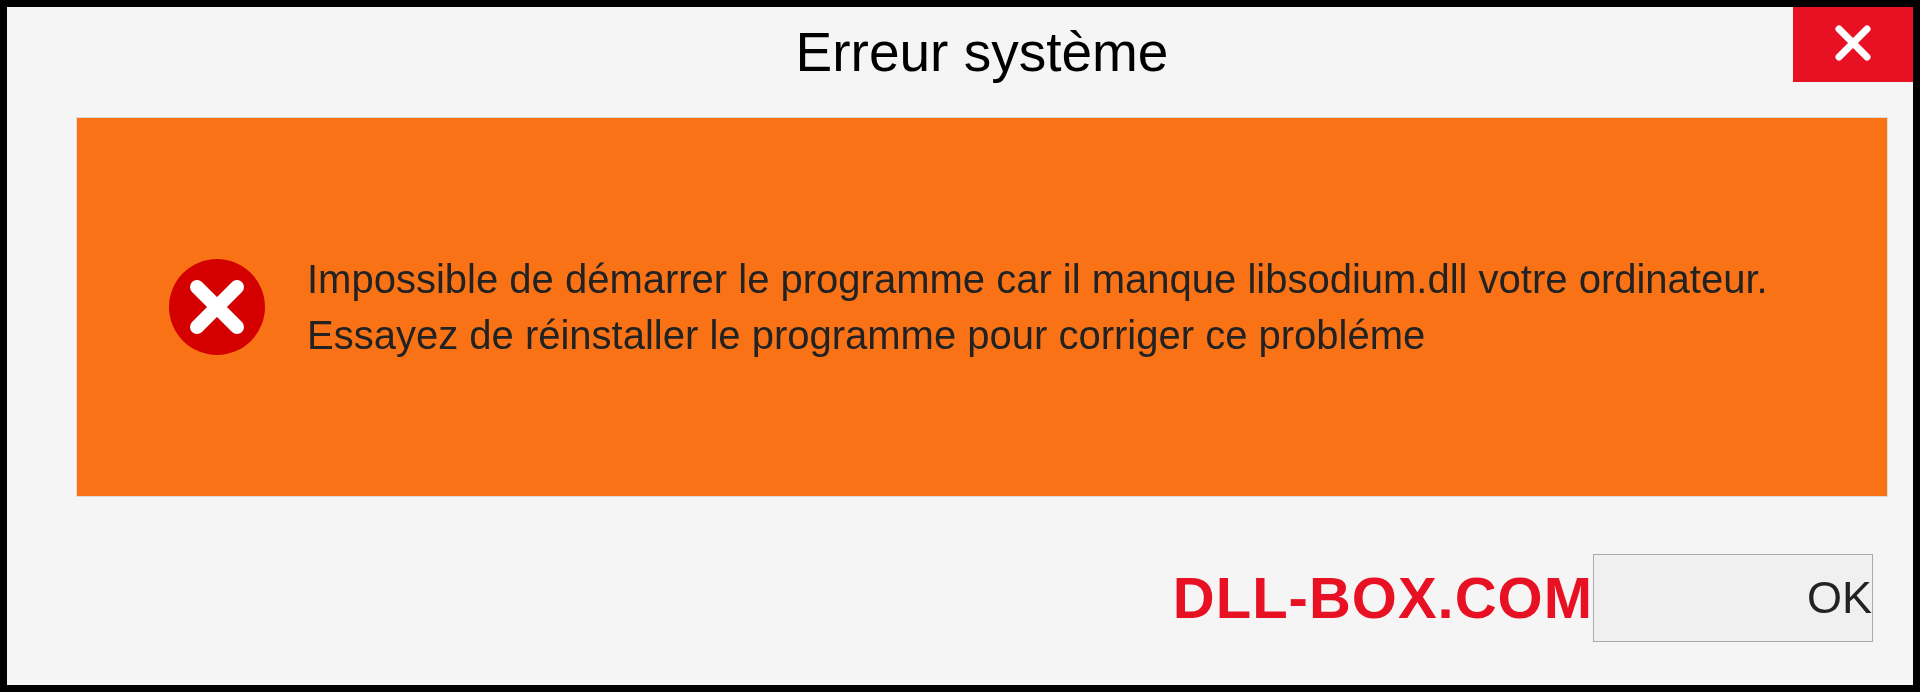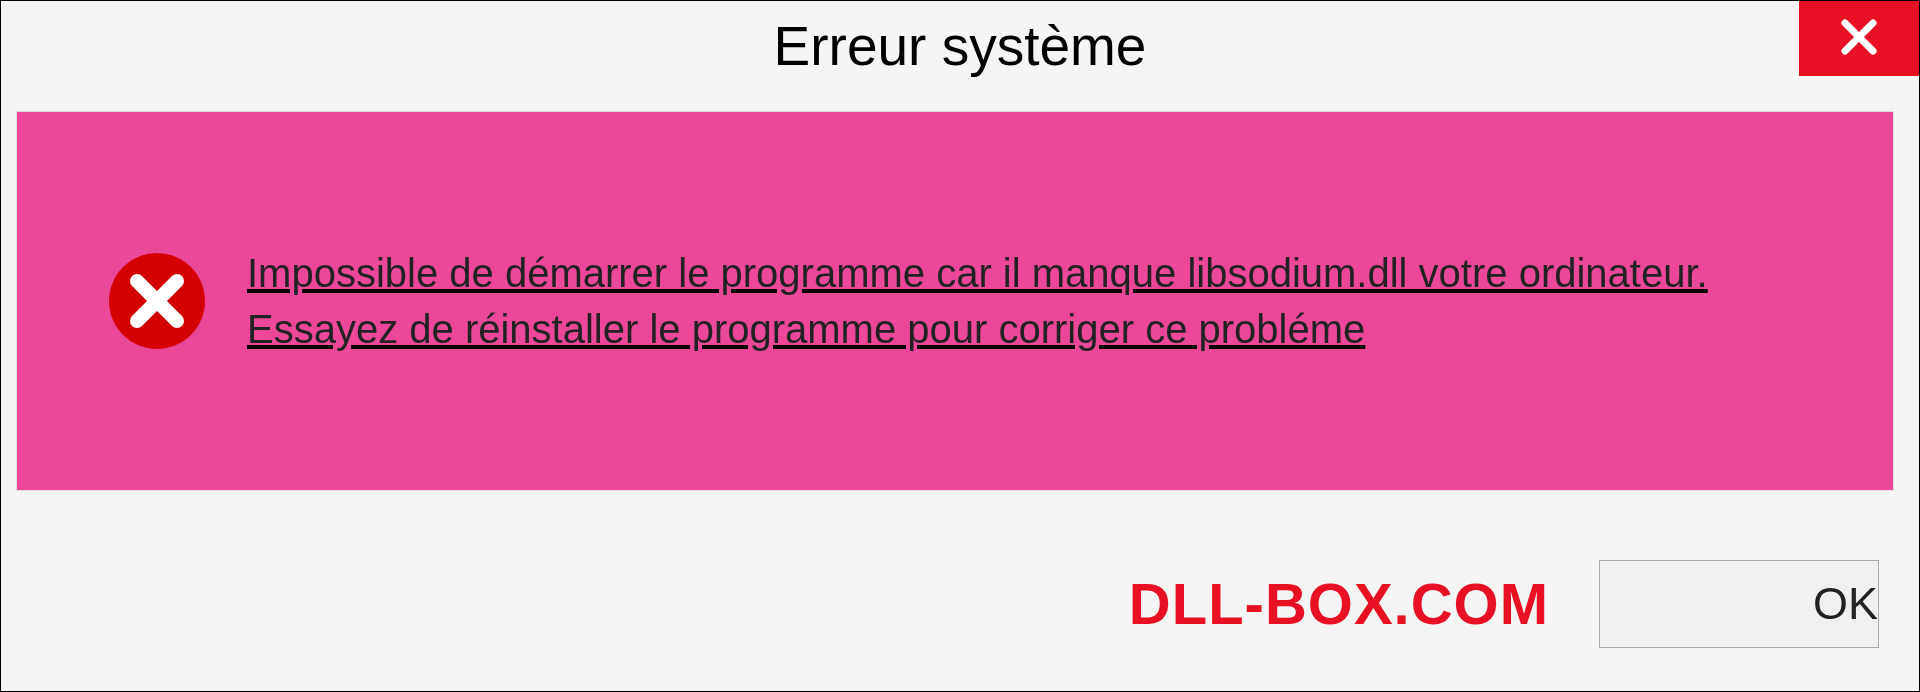--- a/index.html
+++ b/index.html
@@ -13,21 +13,22 @@
       background: #f0f0f0;
       font-family: Arial, Helvetica, sans-serif;
       position: relative;
       overflow: hidden;
     }
     .dialog {
       position: relative;
       width: 100%;
       height: 100%;
       background: #f5f5f5;
-      border: 1px solid #000000;
+      border: 7px solid #000000;
+      padding-left: 44px;
     }
     .titlebar {
       height: 90px;
       display: flex;
       align-items: center;
       justify-content: center;
       position: relative;
       background: #f5f5f5;
     }
     .title-text {
@@ -45,28 +46,27 @@
       display: flex;
       align-items: center;
       justify-content: center;
       cursor: pointer;
     }
     .close-btn svg {
       width: 42px;
       height: 42px;
     }
     .content-box {
-      margin: 20px 25px 20px 15px;
-      background: #ec4899;
+      margin: 20px 25px 20px 25px;
+      background: #f97316;
       border: 1px solid #ddd;
       height: 380px;
       display: flex;
       align-items: center;
       padding: 0 80px 0 90px;
-      text-decoration: underline;
     }
     .error-icon {
       width: 100px;
       height: 100px;
       flex-shrink: 0;
       margin-right: 40px;
     }
     .message-text {
       font-size: 40px;
       line-height: 1.4;
@@ -76,21 +76,20 @@
     .footer {
       position: absolute;
       bottom: 0;
       left: 0;
       right: 0;
       height: 150px;
       display: flex;
       align-items: center;
       justify-content: flex-end;
       padding: 0 40px 25px 40px;
-      gap: 50px;
     }
     .watermark {
       font-size: 58px;
       font-weight: 900;
       color: #e81123;
       letter-spacing: 1px;
       font-family: Arial, Helvetica, sans-serif;
     }
     .ok-btn {
       width: 280px;

